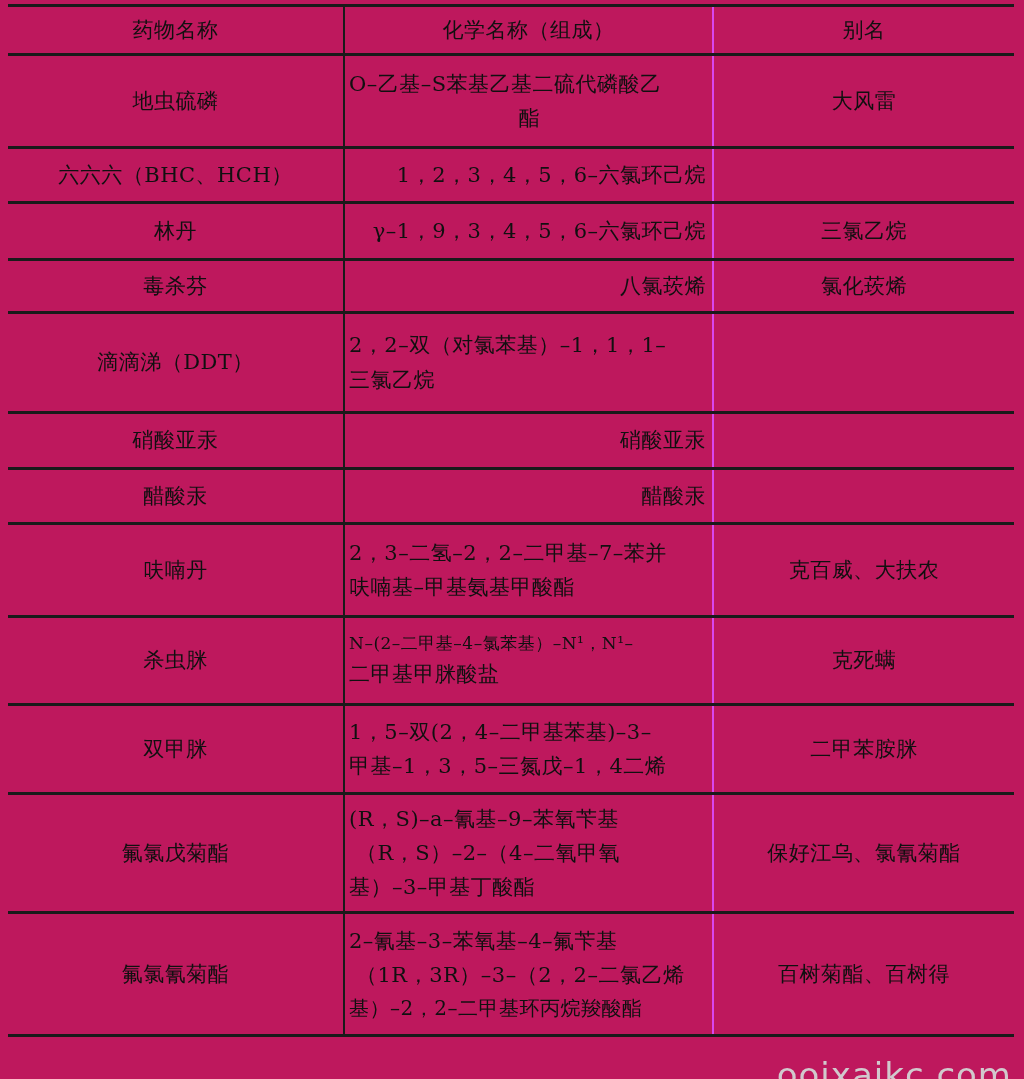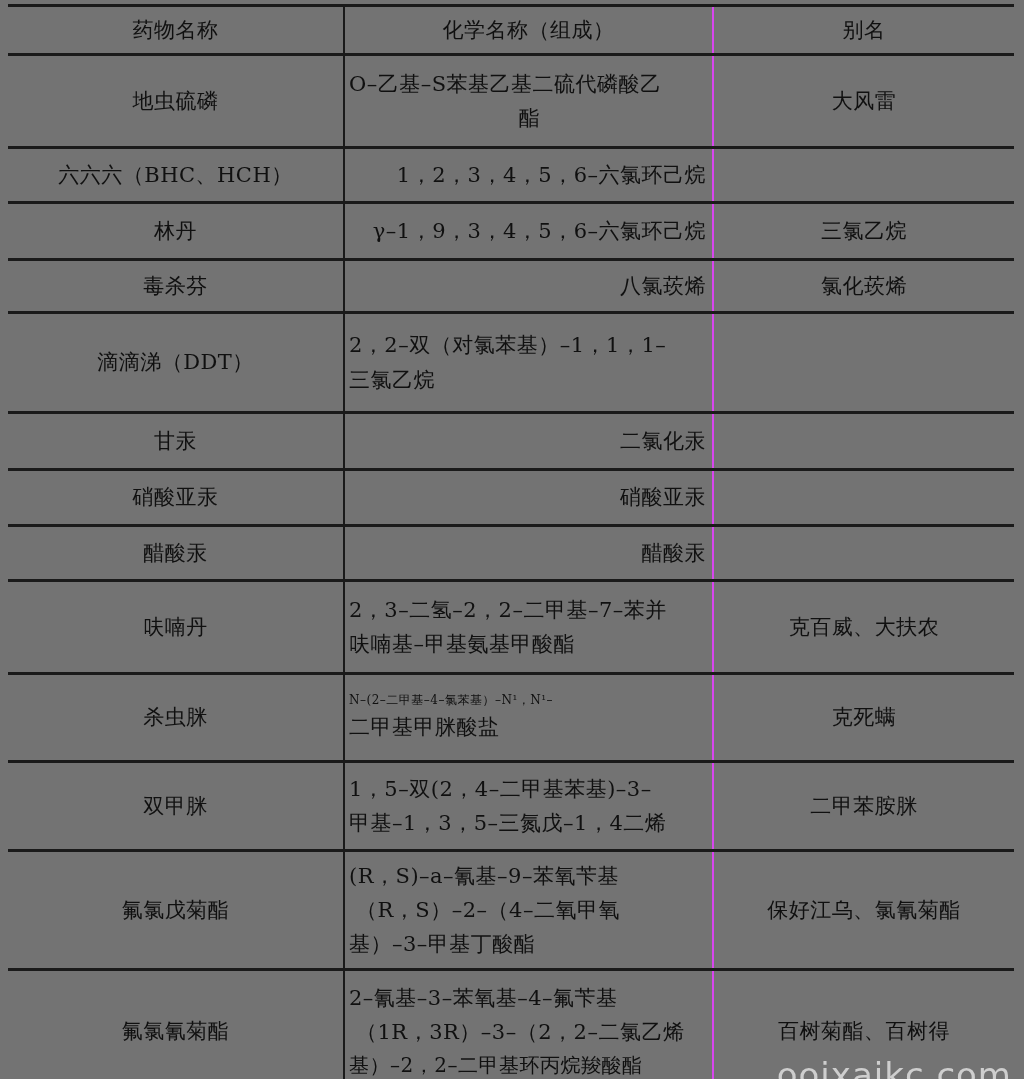--- a/index.html
+++ b/index.html
@@ -14,21 +14,21 @@
     overflow: hidden;
     font-family: "DejaVu Serif", "Liberation Serif", serif;
     color: #101010;
   }
 
   .page {
     position: absolute;
     left: 0; top: 0;
     width: 1024px;
     height: 1079px;
-    background: #737373;
+    background: #be185d;
   }
 
   
   .tbl-wrap {
     position: absolute;
     left: 8px;
     top: 4px;
     width: 1006px;
   }
   table.drug-table {
@@ -220,33 +220,20 @@
             <div class="cell chem-left">
               <span class="ln">2，2–双（对氯苯基）–1，1，1–</span>
               <span class="ln">三氯乙烷</span>
             </div>
           </td>
           <td class="col-alias rowh-6">
             <div class="cell center"></div>
           </td>
         </tr>
 
-        <tr>
-          <td class="col-name rowh-7">
-            <div class="cell center">甘汞</div>
-          </td>
-          <td class="col-chem rowh-7">
-            <div class="cell chem-center">
-              <span class="ln">二氯化汞</span>
-            </div>
-          </td>
-          <td class="col-alias rowh-7">
-            <div class="cell center"></div>
-          </td>
-        </tr>
 
         <tr>
           <td class="col-name rowh-8">
             <div class="cell center">硝酸亚汞</div>
           </td>
           <td class="col-chem rowh-8">
             <div class="cell chem-center">
               <span class="ln">硝酸亚汞</span>
             </div>
           </td>
@@ -283,21 +270,21 @@
             <div class="cell center">克百威、大扶农</div>
           </td>
         </tr>
 
         <tr>
           <td class="col-name rowh-11">
             <div class="cell center">杀虫脒</div>
           </td>
           <td class="col-chem rowh-11">
             <div class="cell chem-left">
-              <span class="ln" style="font-size:12px;">N–(2–二甲基–4–氯苯基）–N¹，N¹–</span>
+              <span class="ln" style="font-size:17px;">N–(2–二甲基–4–氯苯基）–N¹，N¹–</span>
               <span class="ln">二甲基甲脒酸盐</span>
             </div>
           </td>
           <td class="col-alias rowh-11">
             <div class="cell center">克死螨</div>
           </td>
         </tr>
 
         <tr>
           <td class="col-name rowh-12">

